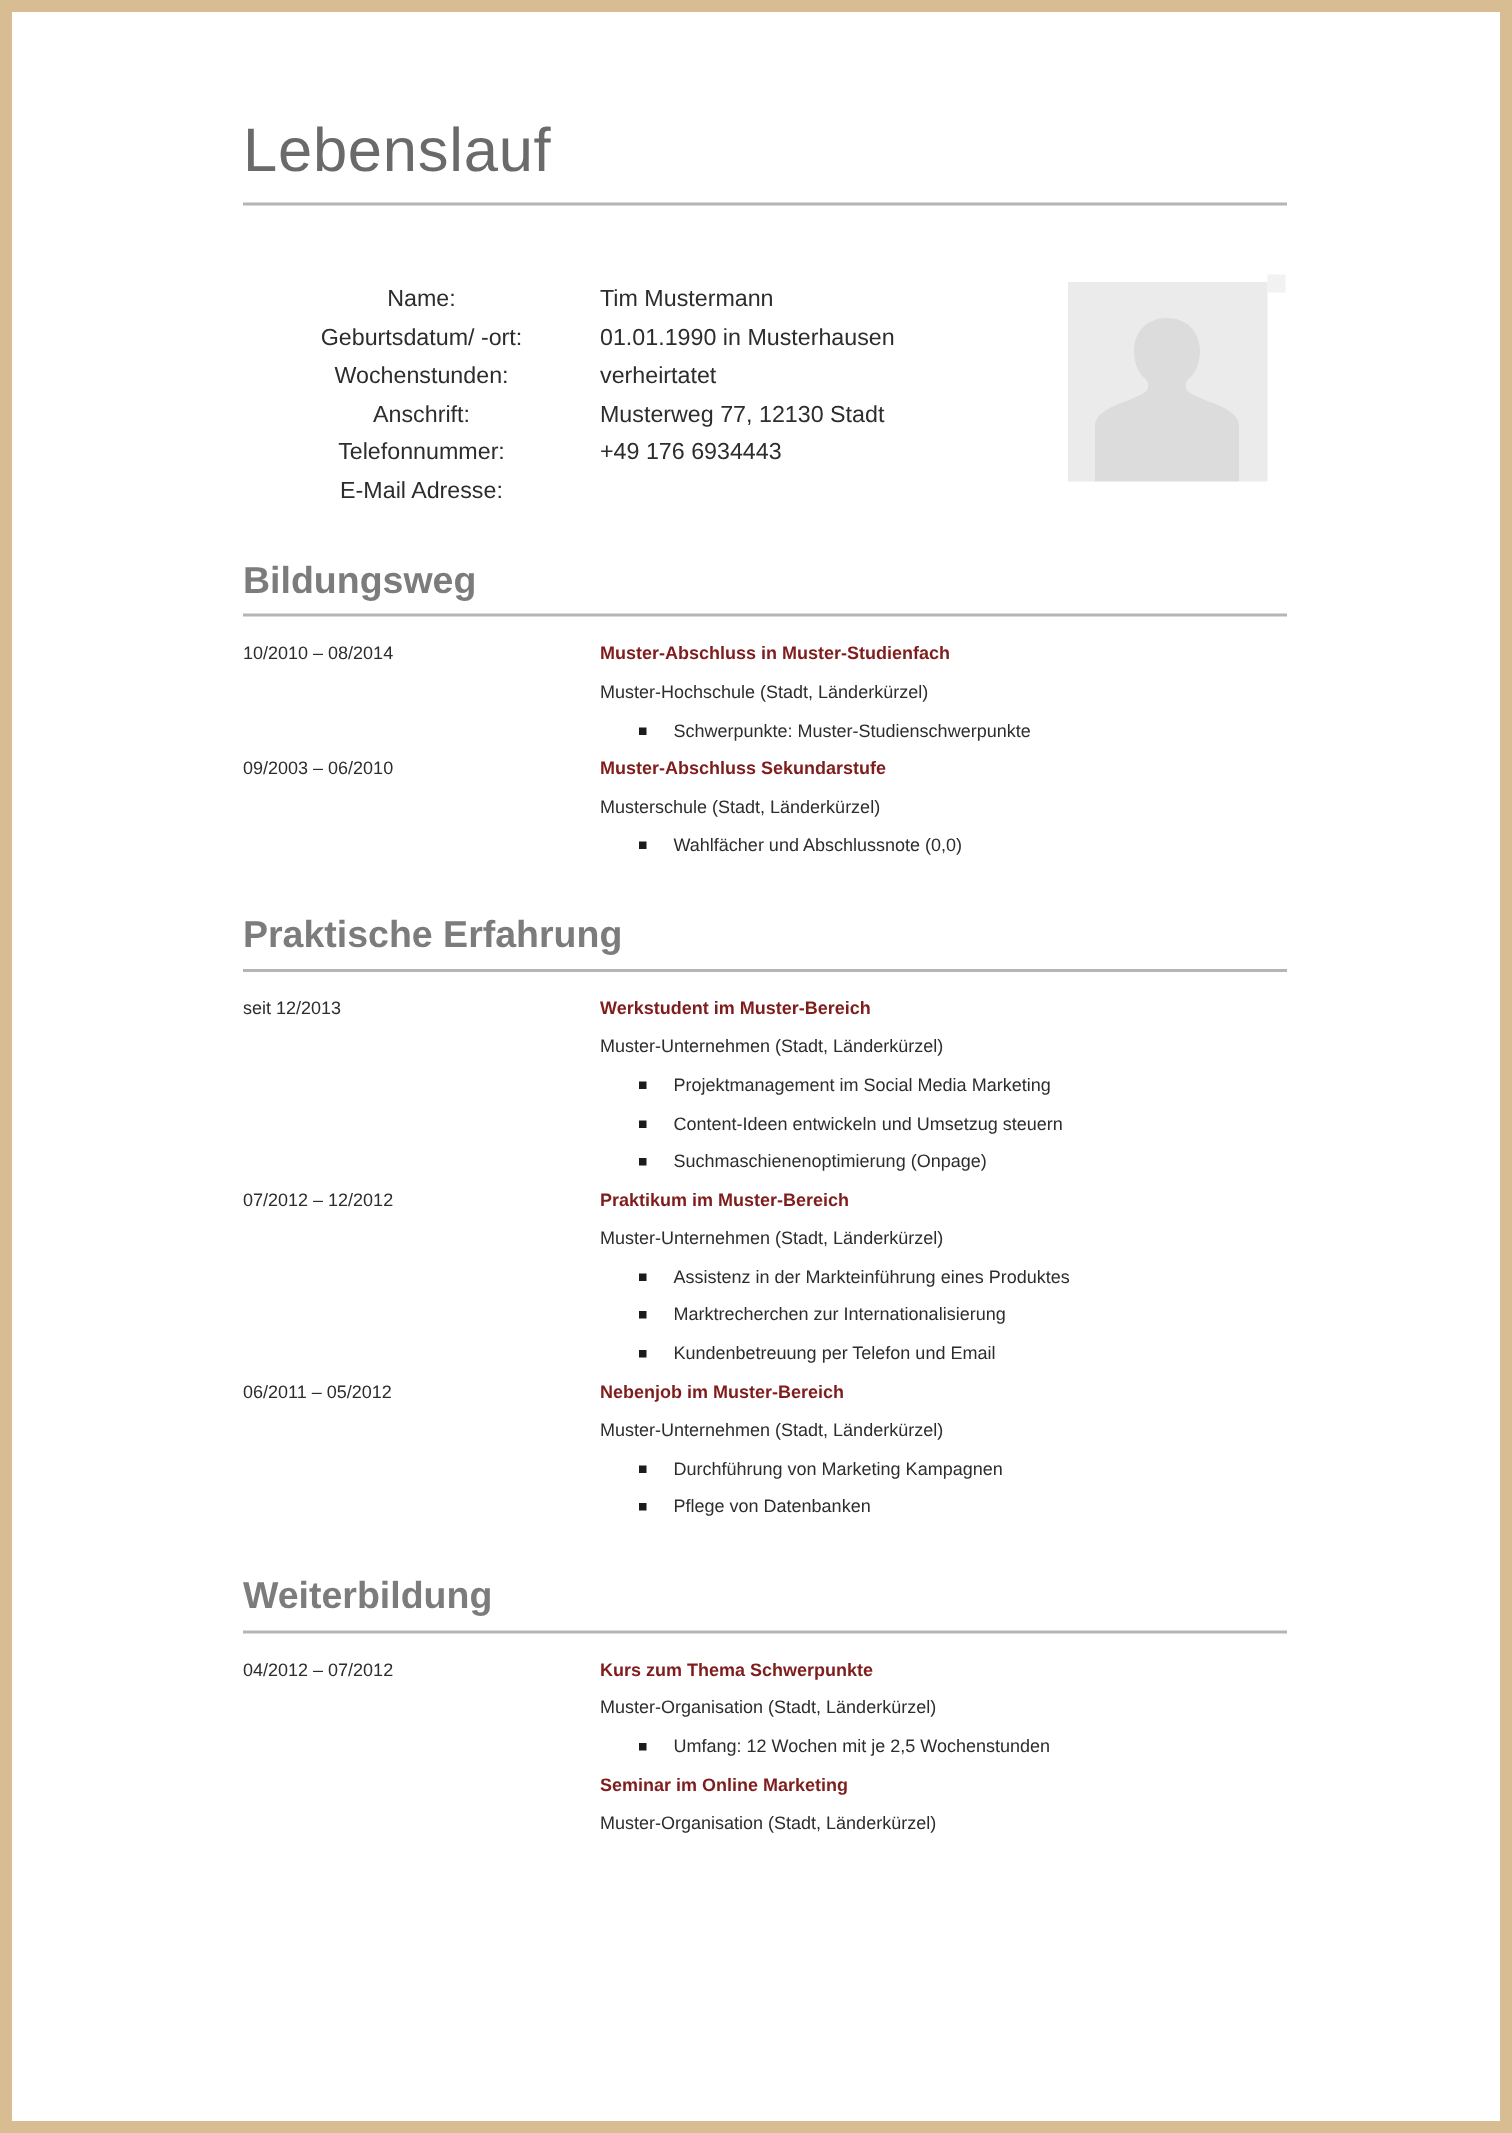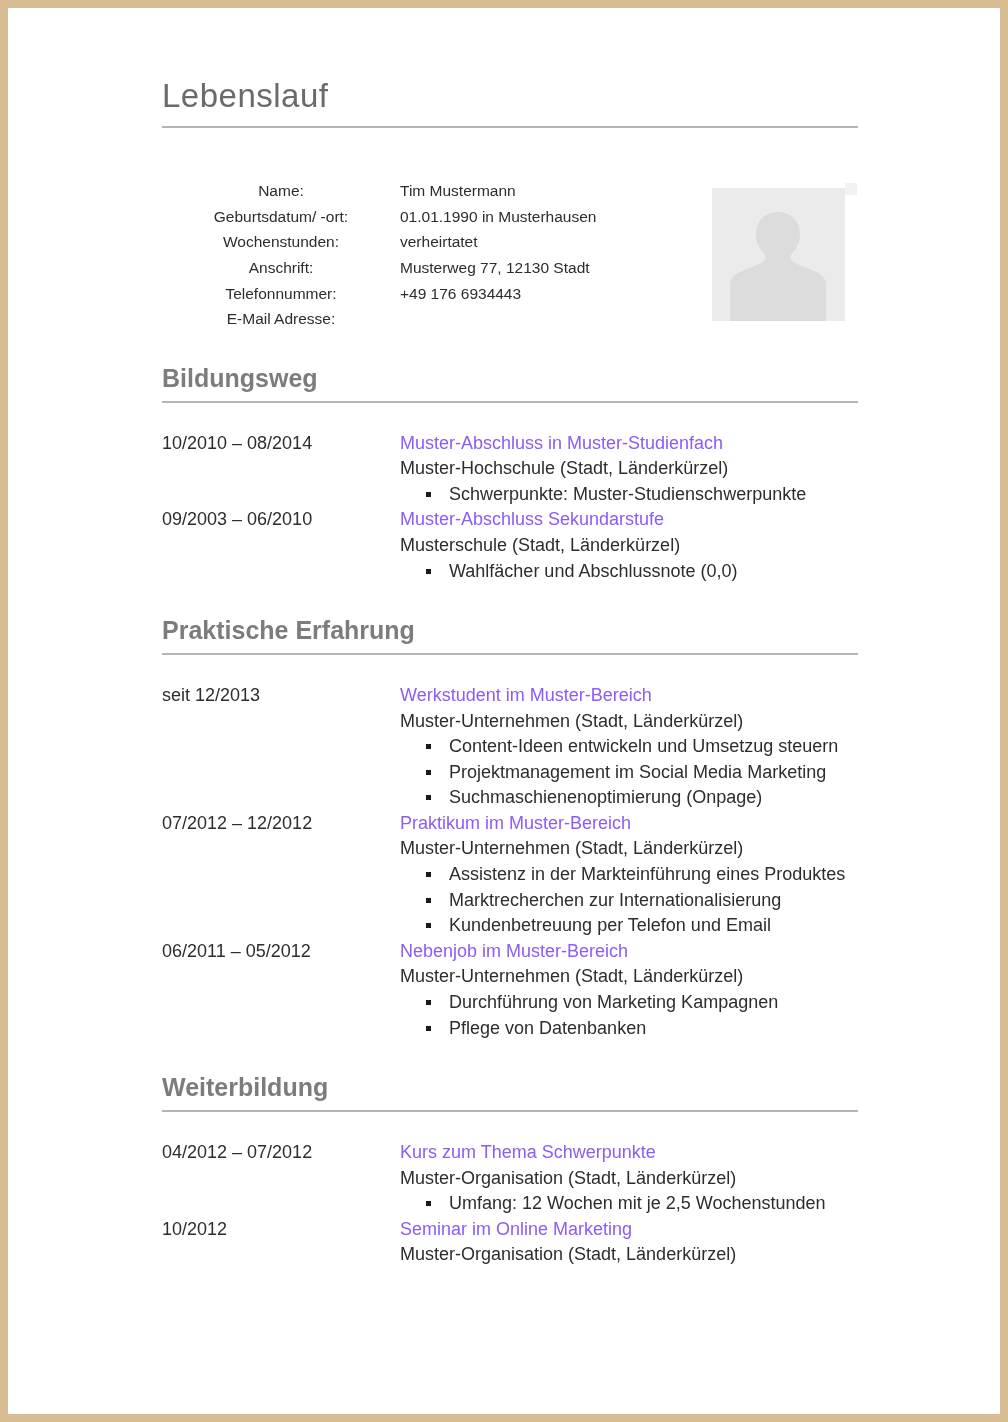--- a/index.html
+++ b/index.html
@@ -10,21 +10,21 @@
     background:#ffffff;
     position:relative;
     font-family:"Liberation Sans", sans-serif;
     color:#2d2d2d;
     overflow:hidden;
   }
   .content { margin-left:154px; width:696px; }
 
   .doc-title {
     padding-top:70px;
-    font-size:33px;
+    font-size:41px;
     line-height:1.1;
     font-weight:400;
     color:#6a6a6a;
     letter-spacing:0.5px;
   }
   .rule {
     border:none;
     border-top:2px solid #b5b5b5;
     margin-top:12px;
   }
@@ -56,28 +56,28 @@
   .section-heading {
     margin-top:32px;
     font-size:25px;
     line-height:1.15;
     font-weight:700;
     color:#7c7c7c;
   }
   .section .rule { margin-top:8px; }
 
   .entries {
-    margin-top:28px;
-    font-size:18px;
+    margin-top:12px;
+    font-size:12px;
     line-height:25.6px;
   }
   .entry { display:grid; grid-template-columns:238px 1fr; }
   .entry-date { grid-column:1; color:#2d2d2d; }
   .entry-body { grid-column:2; }
-  .entry-title { font-weight:400; color:#8b5cf6; }
+  .entry-title { font-weight:700; color:#7f1d1d; }
   .bullet-item { display:flex;text-align:center; }
   .bullet-sq {
     flex:none;
     width:5px; height:5px;
     background:#1b1b1b;
     margin:10px 18px 0 26px;
   }
 </style>
 </head>
 <body>
@@ -151,25 +151,25 @@
       <hr class="rule">
       <div class="entries">
 
         <div class="entry">
           <span class="entry-date">seit 12/2013</span>
           <div class="entry-body">
             <div class="entry-title">Werkstudent im Muster-Bereich</div>
             <div class="entry-subtitle">Muster-Unternehmen (Stadt, Länderkürzel)</div>
             <div class="bullet-item">
               <span class="bullet-sq"></span>
+              <span>Projektmanagement im Social Media Marketing</span>
+            </div>
+            <div class="bullet-item">
+              <span class="bullet-sq"></span>
               <span>Content-Ideen entwickeln und Umsetzug steuern</span>
-            </div>
-            <div class="bullet-item">
-              <span class="bullet-sq"></span>
-              <span>Projektmanagement im Social Media Marketing</span>
             </div>
             <div class="bullet-item">
               <span class="bullet-sq"></span>
               <span>Suchmaschienenoptimierung (Onpage)</span>
             </div>
           </div>
         </div>
 
         <div class="entry">
           <span class="entry-date">07/2012 – 12/2012</span>
@@ -221,21 +221,20 @@
             <div class="entry-title">Kurs zum Thema Schwerpunkte</div>
             <div class="entry-subtitle">Muster-Organisation (Stadt, Länderkürzel)</div>
             <div class="bullet-item">
               <span class="bullet-sq"></span>
               <span>Umfang: 12 Wochen mit je 2,5 Wochenstunden</span>
             </div>
           </div>
         </div>
 
         <div class="entry">
-          <span class="entry-date">10/2012</span>
           <div class="entry-body">
             <div class="entry-title">Seminar im Online Marketing</div>
             <div class="entry-subtitle">Muster-Organisation (Stadt, Länderkürzel)</div>
           </div>
         </div>
 
       </div>
     </div>
 
   </div>

